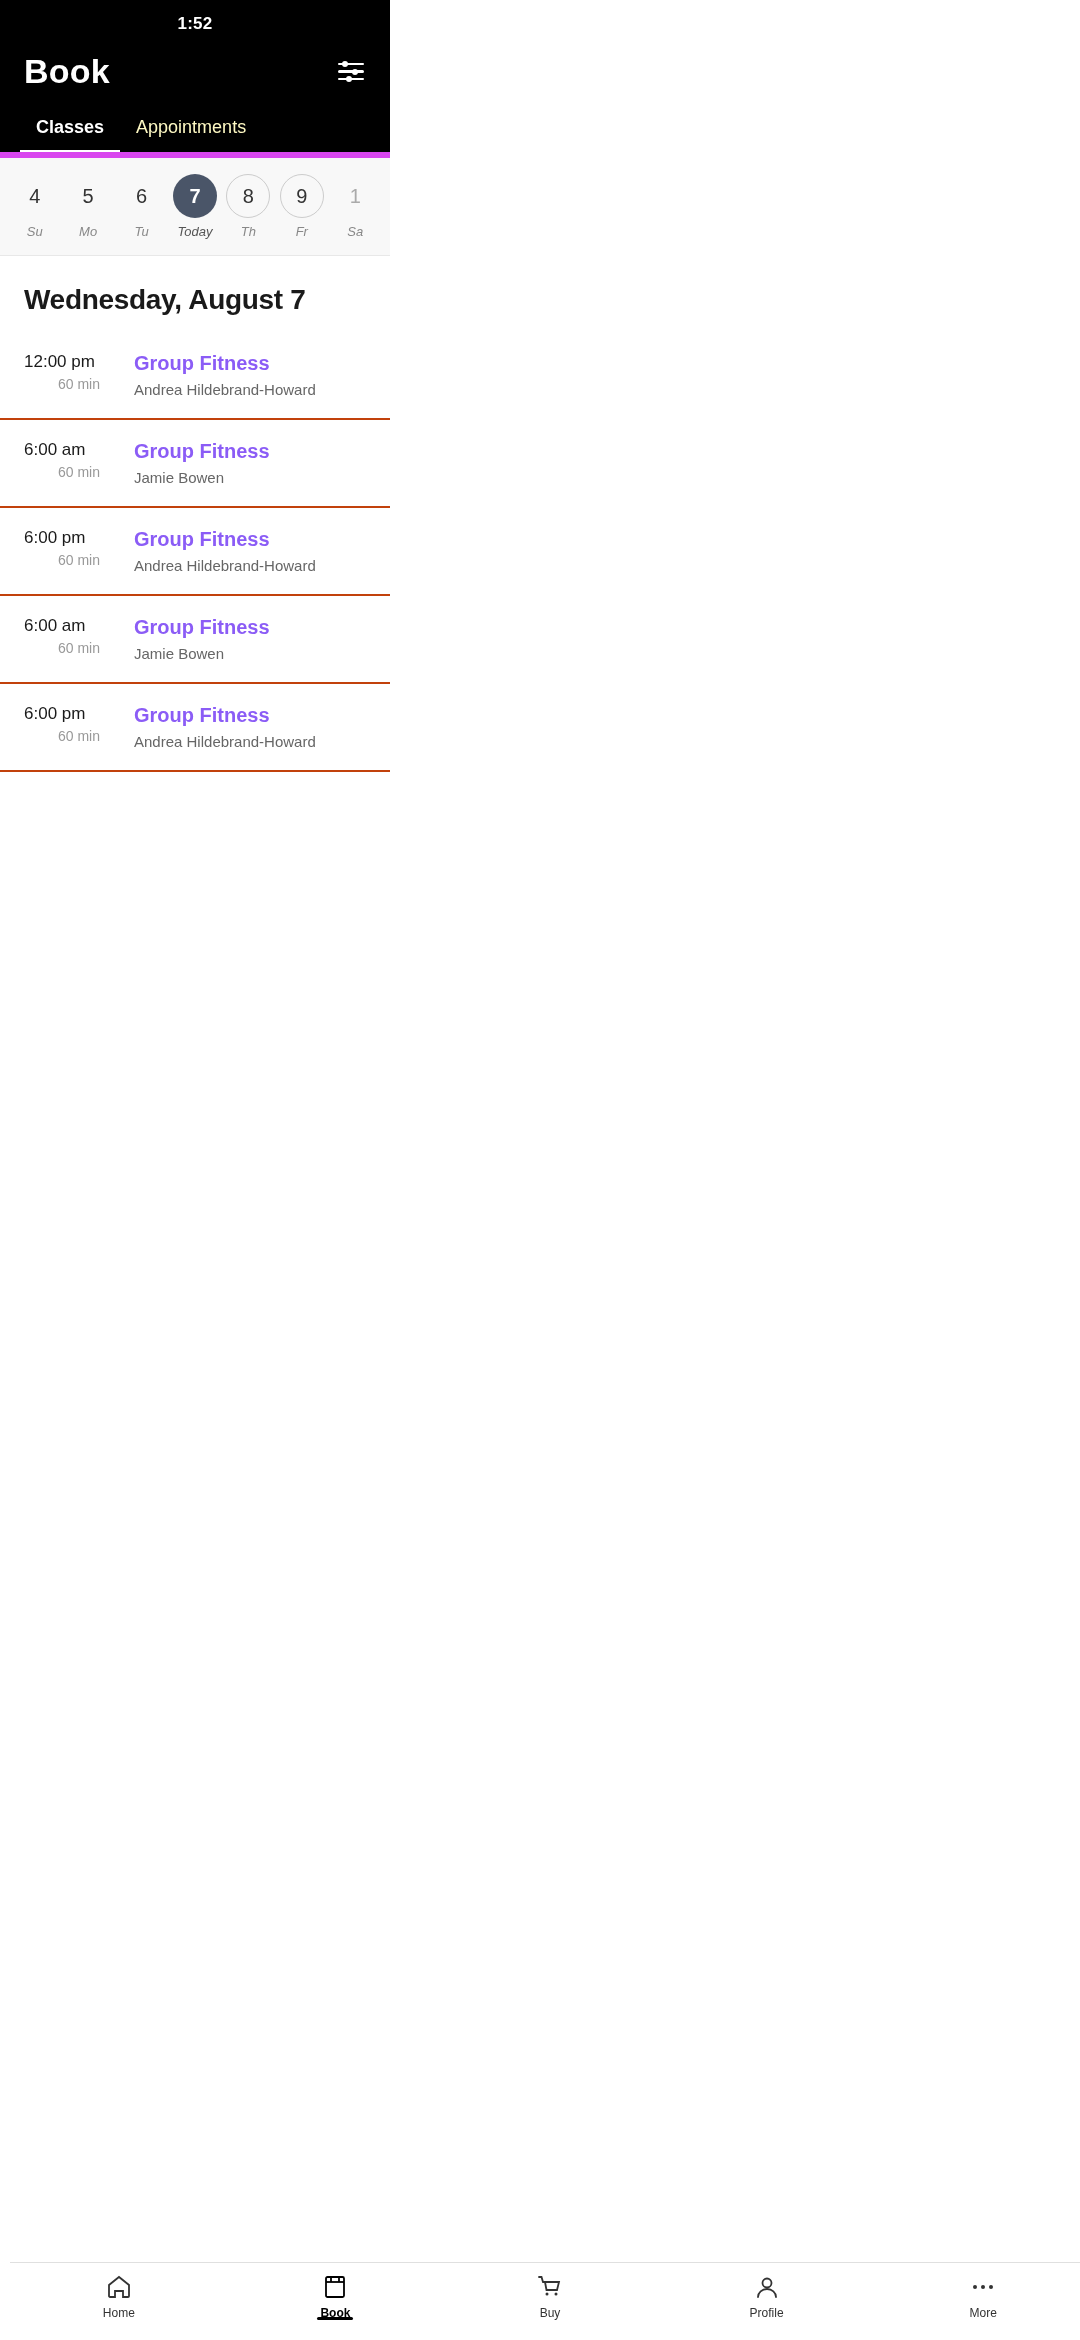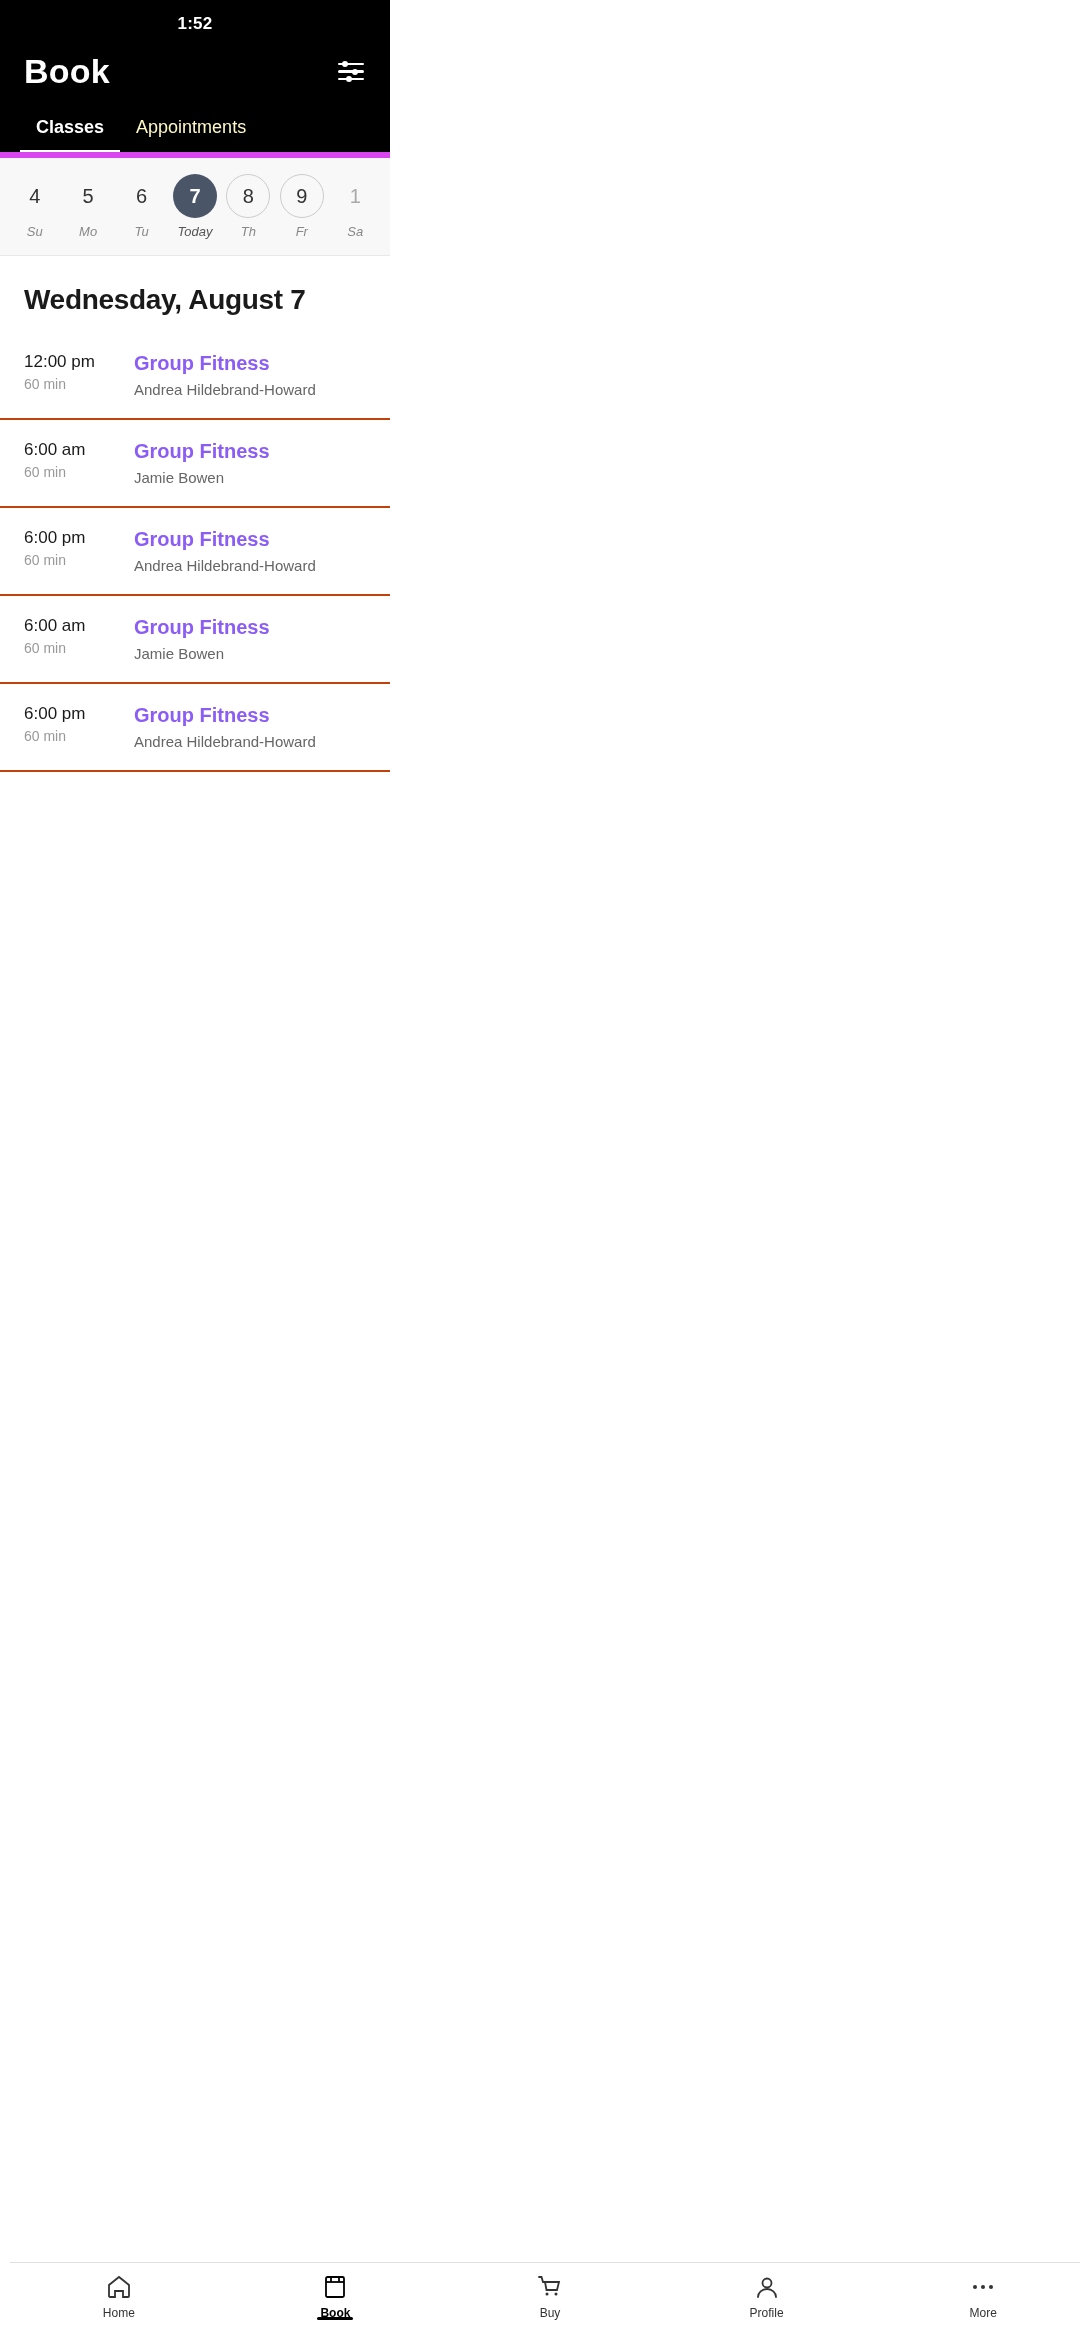--- a/index.html
+++ b/index.html
@@ -164,20 +164,21 @@
       font-weight: 500;
       color: #1a1a1a;
       display: block;
       margin-bottom: 4px;
     }
 
     .class-time .duration {
       font-size: 14px;
       color: #999999;
       display: block;
+      text-align: center;
     }
 
     .class-info {
       flex: 1;
     }
 
     .class-name {
       font-size: 20px;
       font-weight: 600;
       color: #8b5cf6;

